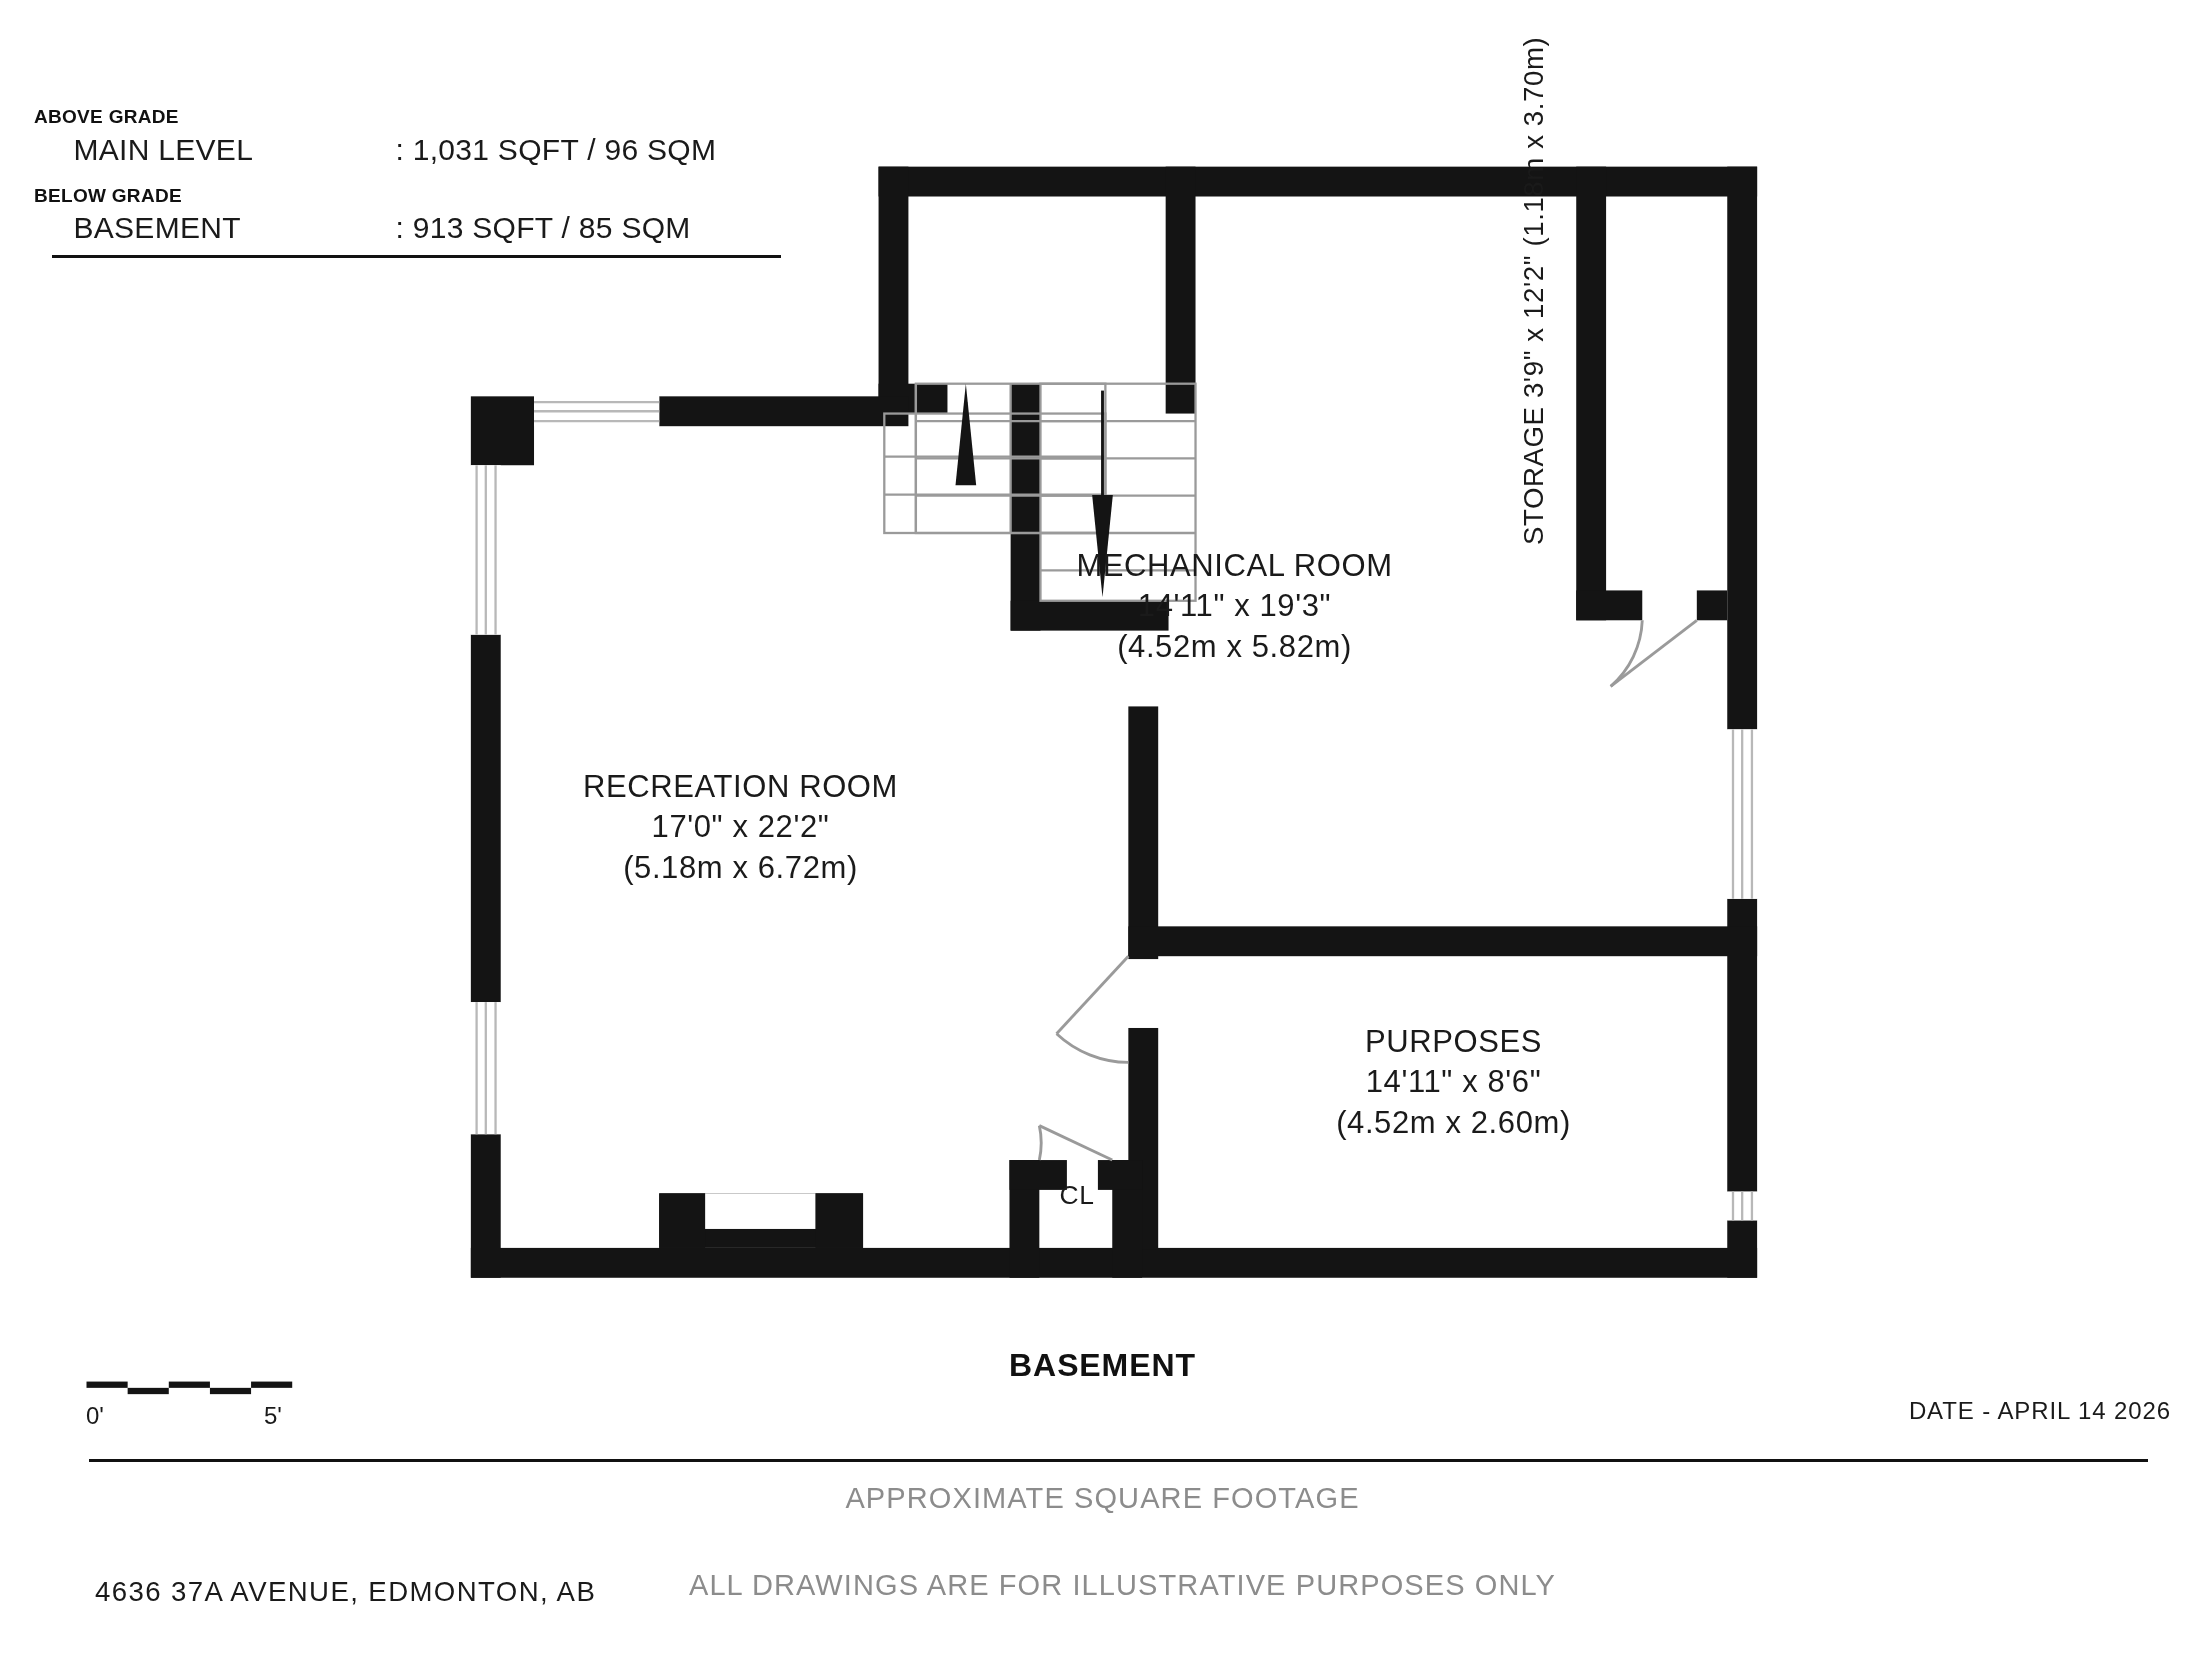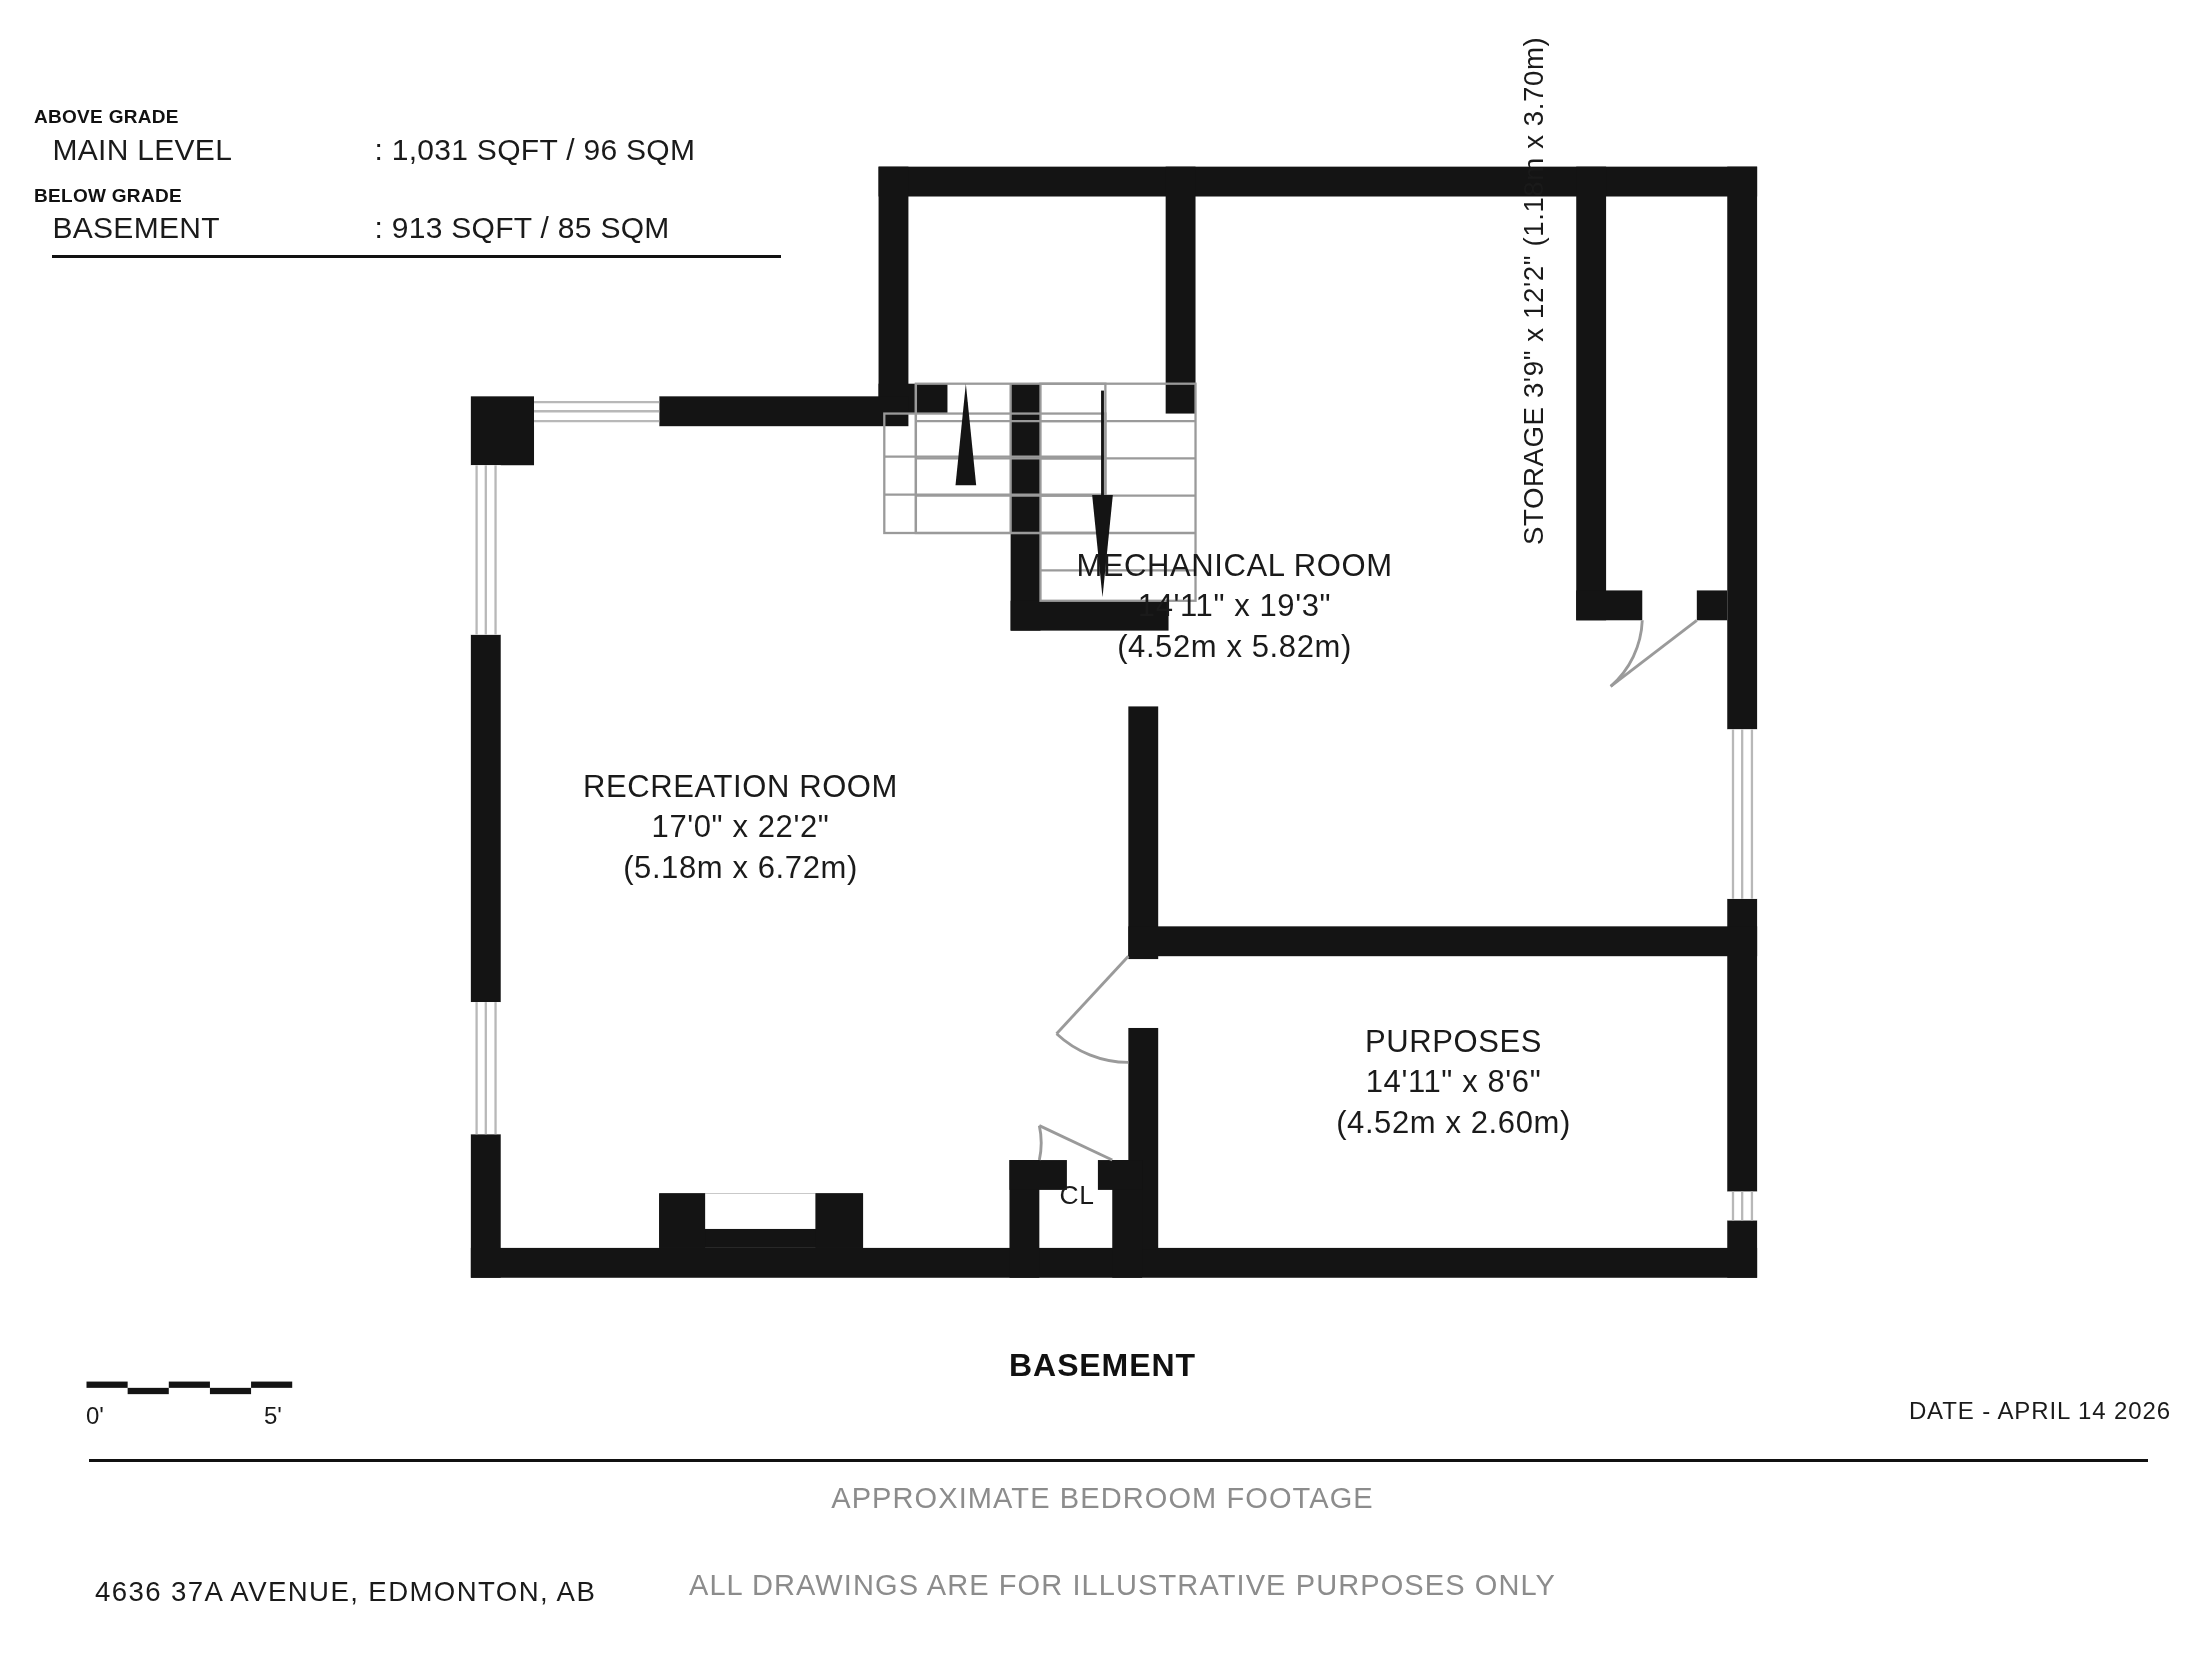--- a/index.html
+++ b/index.html
@@ -30,21 +30,21 @@
     color: #111;
     margin: 0 0 4.6px 0;
   }
   .sum-row {
     display: flex;
     margin: 0 0 5.7px 18.4px;
     font-size: 30px;
     letter-spacing: 0.3px;
     color: #1a1a1a;
   }
-  .sum-row .lbl { width: 322px; }
+  .sum-row .lbl { width: 322px; margin-left: 21px; }
   .sum-row .val { white-space: nowrap; }
   .sum-gap { height: 12.6px; }
   #sum-rule {
     margin-top: 9.2px;
     margin-left: 18.4px;
     width: 729px;
     height: 2.9px;
     background: #111;
   }
 
@@ -351,16 +351,16 @@
     <rect x="144" y="8" width="72" height="11" fill="#141414"></rect>
     <rect x="216" y="19" width="72" height="11" fill="#141414"></rect>
     <rect x="288" y="8" width="72" height="11" fill="#141414"></rect>
   </svg>
   <span id="scale-zero">0'</span>
   <span id="scale-five">5'</span>
 </div>
 
 <div id="date-text">DATE - APRIL 14 2026</div>
 <div id="footer-rule"></div>
-<div class="disclaimer" id="disc1">APPROXIMATE BEDROOM FOOTAGE</div>
+<div class="disclaimer" id="disc1">APPROXIMATE SQUARE FOOTAGE</div>
 <div class="disclaimer" id="disc2">ALL DRAWINGS ARE FOR ILLUSTRATIVE PURPOSES ONLY</div>
 <div id="address">4636 37A AVENUE, EDMONTON, AB</div>
 
 
 </body></html>

